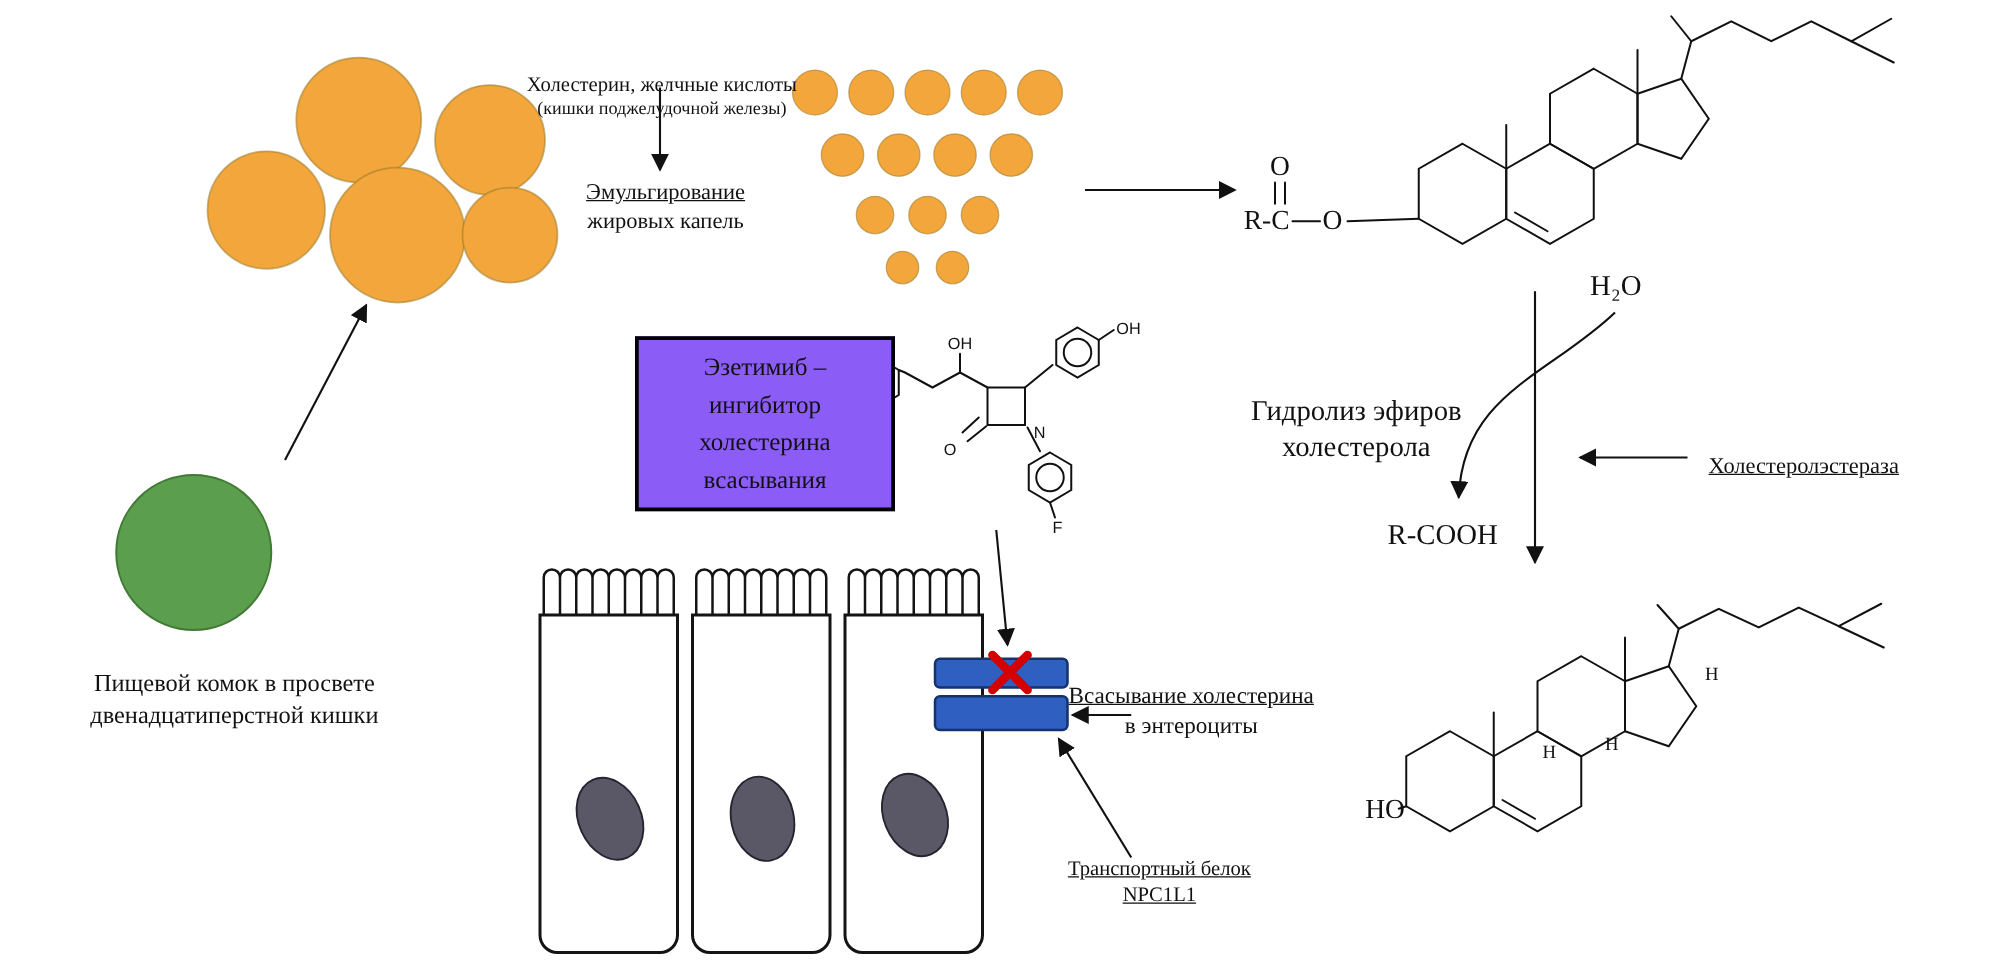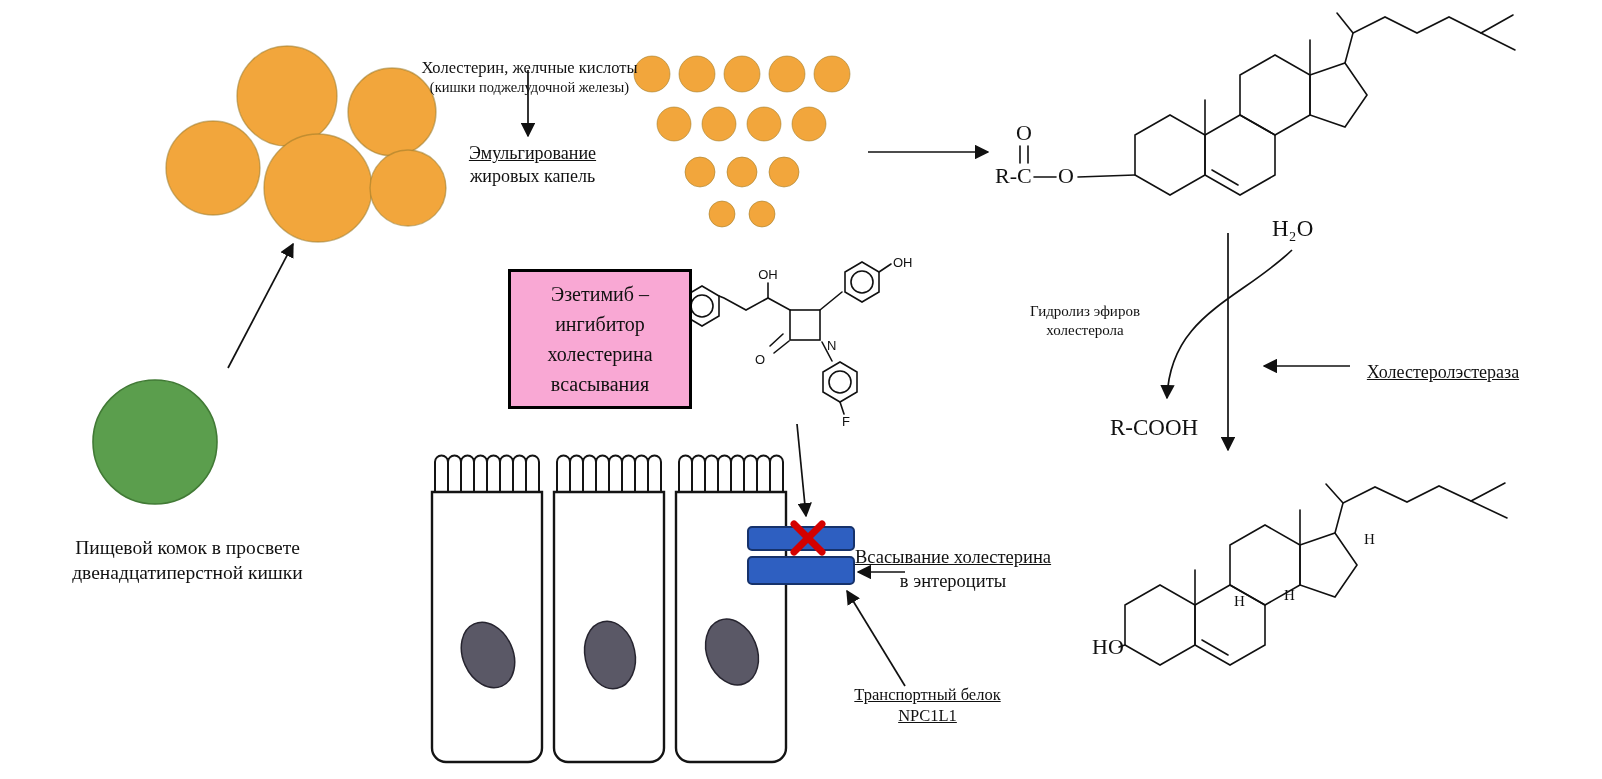--- a/index.html
+++ b/index.html
@@ -5,28 +5,28 @@
   html,body{margin:0;padding:0;background:#fff;}
   #stage{position:relative;width:1602px;height:779px;background:#fff;overflow:hidden;
          font-family:"Liberation Serif","DejaVu Serif",serif;color:#111;}
   #canvas{position:absolute;left:0;top:0;}
   .lbl{position:absolute;text-align:center;line-height:1.28;color:#111;}
   .u{text-decoration:underline;}
   .small{font-size:14.5px;}
   #lbl-bile{left:392px;top:20px;width:275px;font-size:16.5px;margin-top:37px;}
   #lbl-emul{left:445px;top:142px;width:175px;font-size:18px;}
   #lbl-bolus{left:40px;top:536px;width:295px;font-size:19.5px;}
-  #lbl-hydro{left:995px;top:302px;width:180px;font-size:15px;}
+  #lbl-hydro{left:995px;top:314px;width:180px;font-size:23px;}
   #lbl-h2o{left:1272px;top:214px;font-size:23px;}
   #lbl-rcooh{left:1110px;top:413px;font-size:23px;}
   #lbl-esterase{left:1348px;top:351px;width:190px;font-size:18px;margin-top:10px;}
   #lbl-absorp{left:828px;top:546px;width:250px;font-size:18.5px;}
   #lbl-npc{left:840px;top:684px;width:175px;font-size:16.5px;}
   #box-ez{position:absolute;left:508px;top:269px;width:170px;border:3px solid #000;
-          background:#f9a8d4;text-align:center;font-size:20px;line-height:1.5;padding:7px 4px;}
+          background:#8b5cf6;text-align:center;font-size:20px;line-height:1.5;padding:7px 16px;}
   .bond{stroke:#111;stroke-width:1.6;fill:none;stroke-linecap:round;}
   .arrow{stroke:#111;stroke-width:1.7;fill:none;}
   .cellline{stroke:#141414;stroke-width:2.4;fill:#fff;}
   .brush{stroke:#141414;stroke-width:2;fill:none;}
   text.chem{font:22px "Liberation Serif","DejaVu Serif",serif;fill:#111;}
   text.chem-sm{font:15px "Liberation Serif","DejaVu Serif",serif;fill:#111;}
   text.ez{font:13px "Liberation Sans","DejaVu Sans",sans-serif;fill:#111;}
 </style>
 </head>
 <body>

